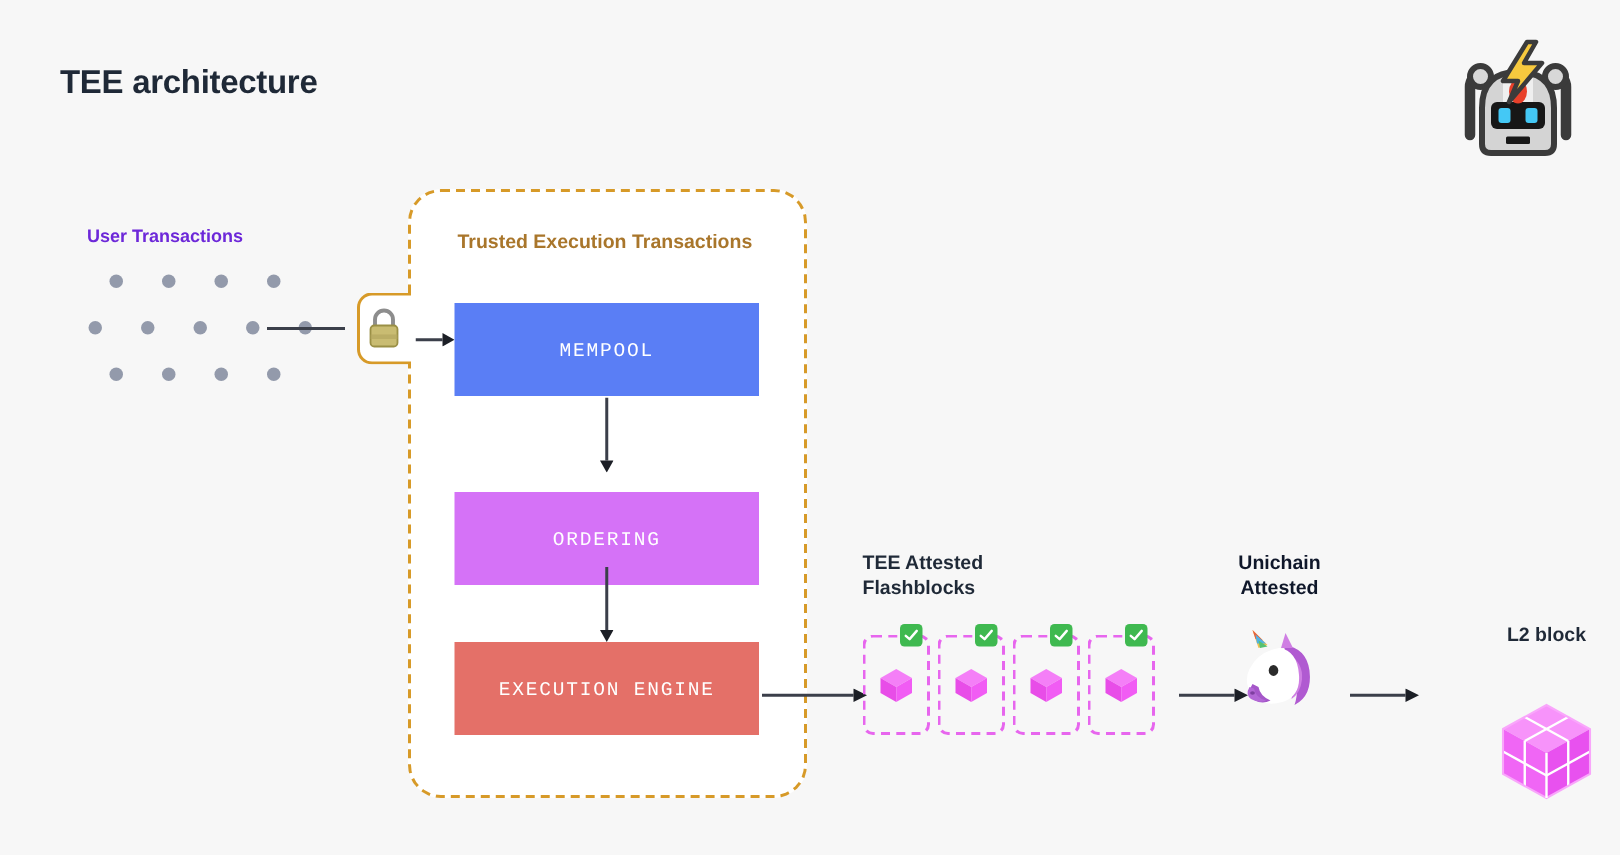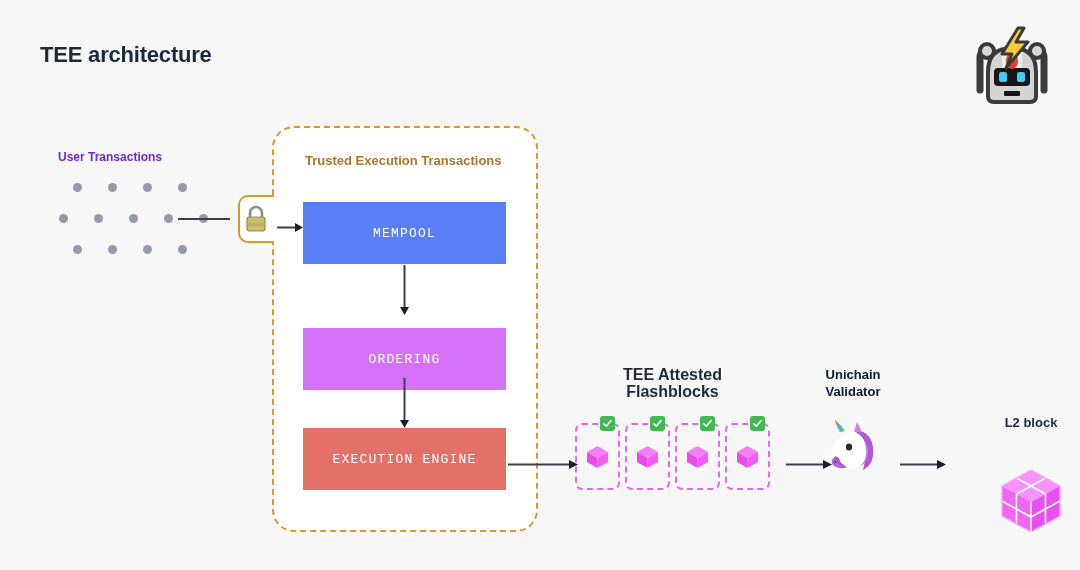--- a/index.html
+++ b/index.html
@@ -174,22 +174,22 @@
     left: 575px;
     top: 366px;
     width: 195px;
     height: 135px;
   }
   #flashblocks-label {
     position: absolute;
     left: 0px;
     top: 0px;
     width: 195px;
-    text-align: center;
-    font-size: 16px;
+    text-align: left;
+    font-size: 13px;
     font-weight: bold;
     color: #1f2937;
     line-height: 17px;
   }
   #flashblocks-row {
     position: absolute;
     left: 0px;
     top: 57px;
     display: flex;
     gap: 5px;
@@ -472,21 +472,21 @@
 <div id="arrow-flashblocks-validator">
   <svg viewBox="0 0 46 9" width="46" height="9">
     <line x1="0" y1="4.5" x2="37" y2="4.5" stroke="#3b3f4a" stroke-width="2"></line>
     <polygon points="37,0 46,4.5 37,9" fill="#1c1f26"></polygon>
   </svg>
 </div>
 
 <div id="validator-group">
   <div id="validator-label">
     <div>Unichain</div>
-    <div>Validator</div>
+    <div>Attested</div>
   </div>
   <div id="validator-unicorn">
     <svg viewBox="0 0 60 56" width="60" height="56">
 
       <path d="M33 10 Q48 12 50 27 Q52 44 40 50 Q44 38 38 30 Q34 20 33 10 Z" fill="#b05ad1"></path>
       <path d="M36 16 Q46 22 45 33 Q44 42 38 46 Q41 34 36 26 Z" fill="#cf7fe3"></path>
 
       <path d="M30 12 Q42 14 43 30 Q44 44 32 48 Q18 52 11 42 Q6 34 10 26 Q16 14 30 12 Z" fill="#ffffff"></path>
       <path d="M12 36 Q8 42 12 46 Q18 50 24 47 Q17 44 16 38 Z" fill="#a557c9"></path>
 

